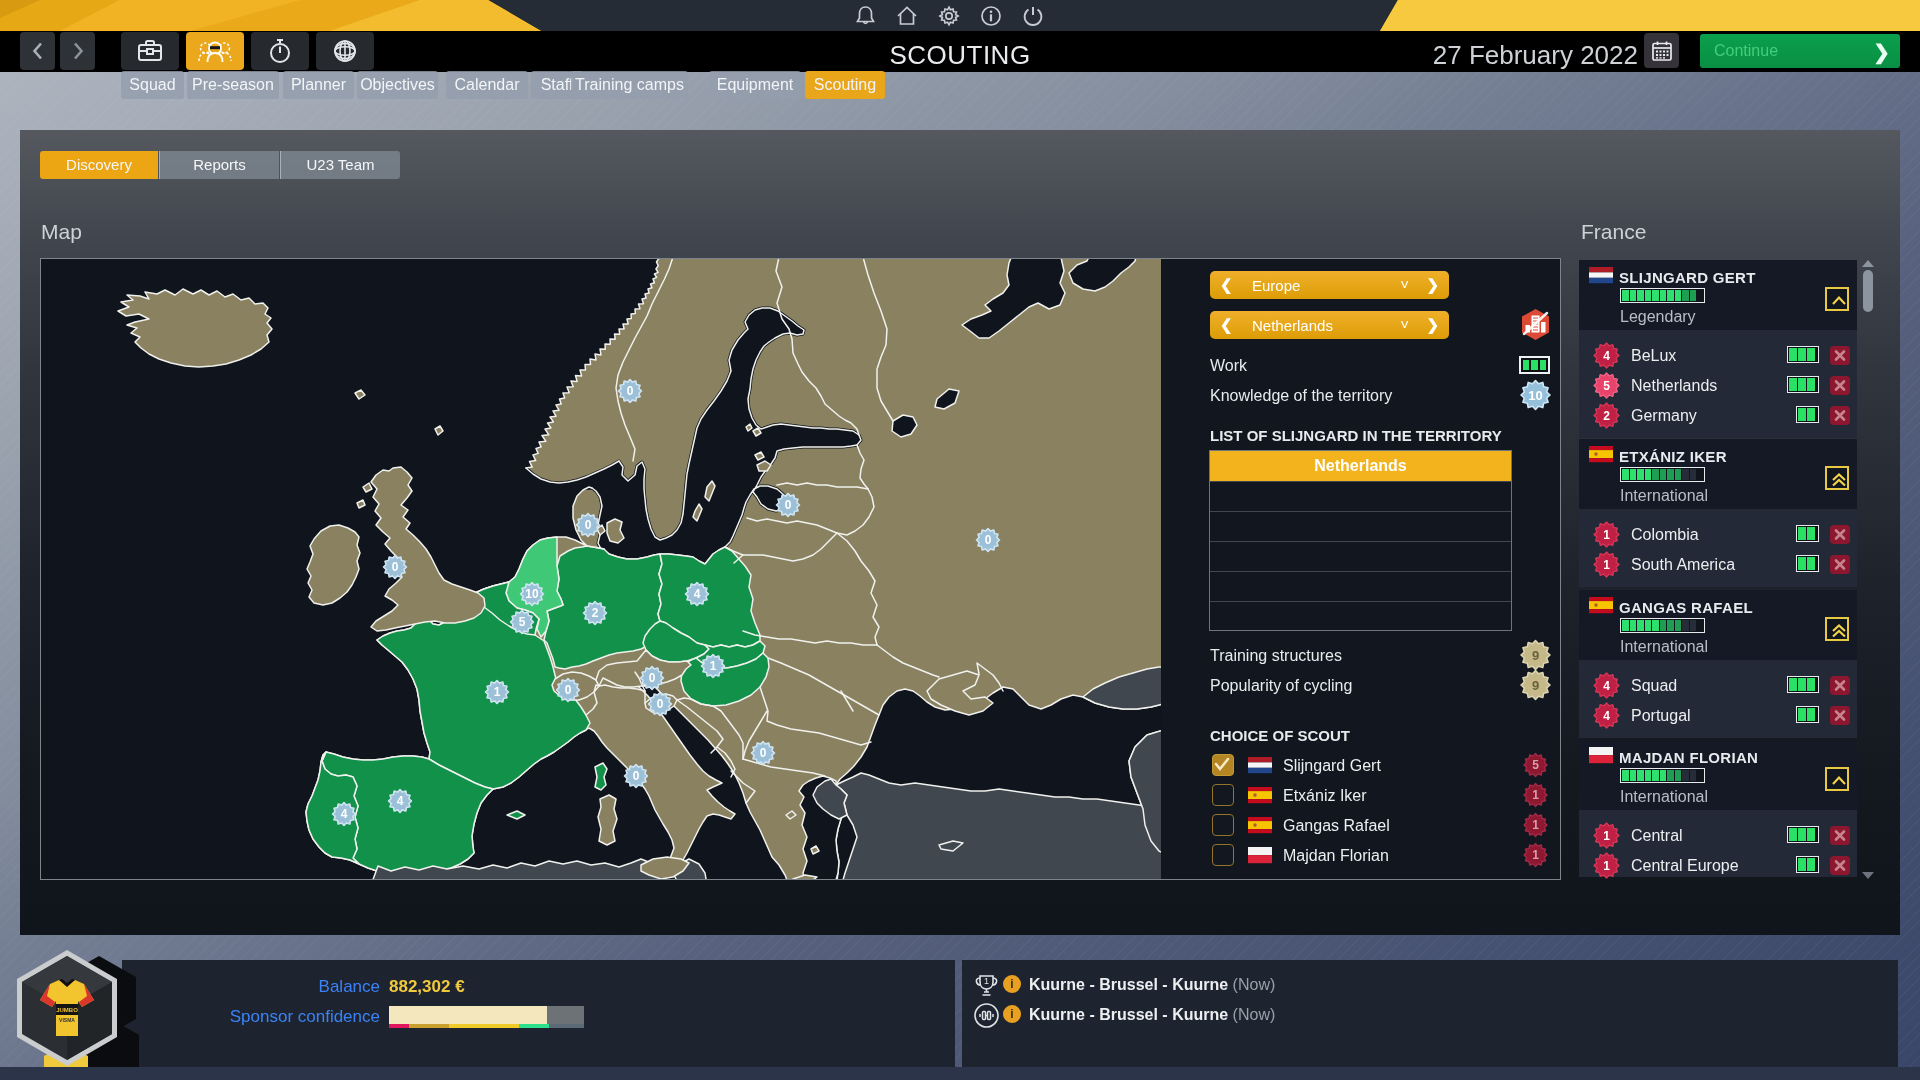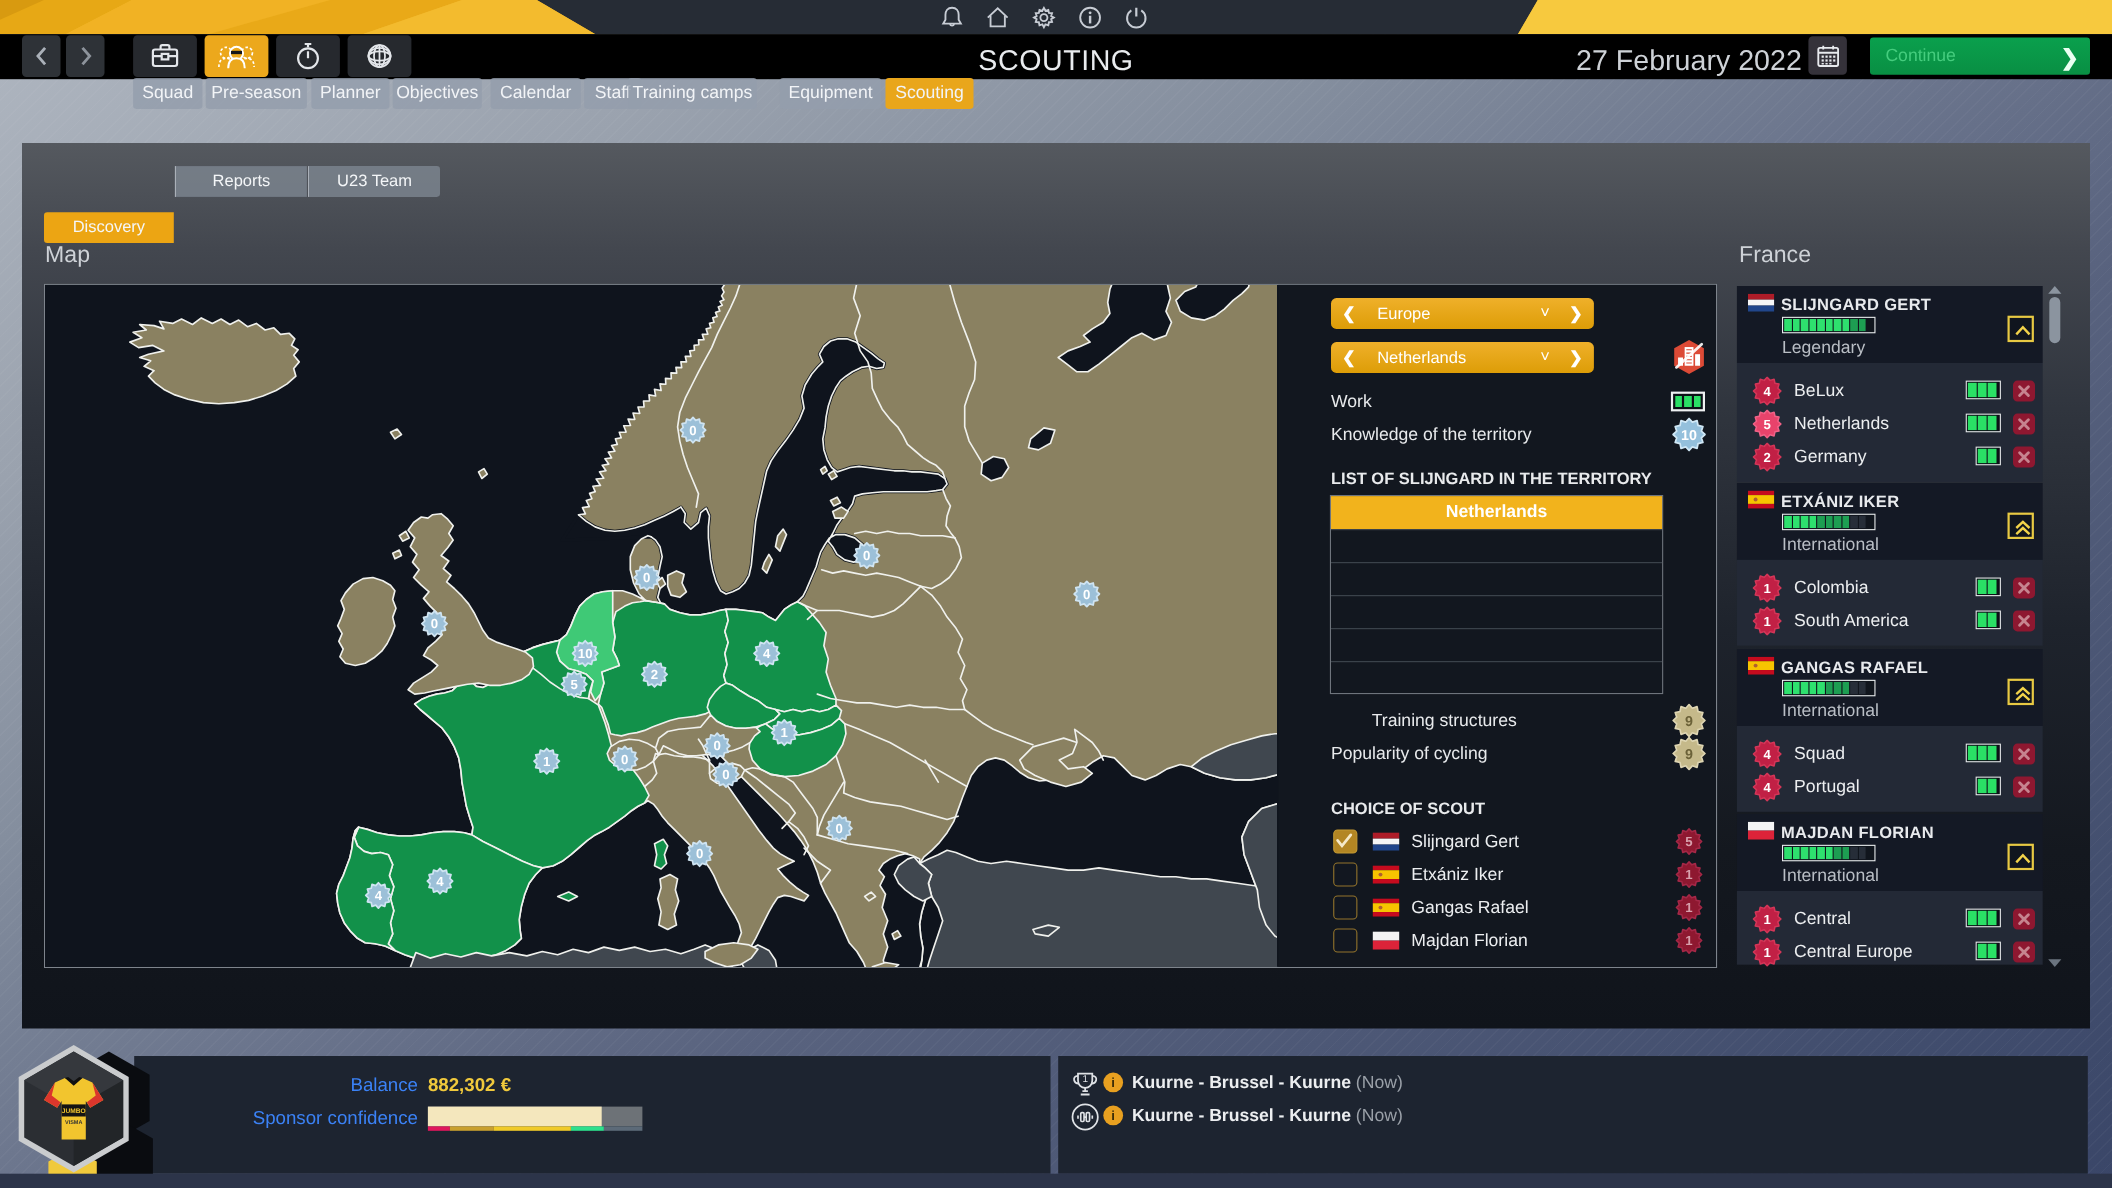--- a/index.html
+++ b/index.html
@@ -209,21 +209,21 @@
 <div class="tab" style="left:187px; width:92px;">Pre-season</div>
 <div class="tab" style="left:283px; width:71px;">Planner</div>
 <div class="tab" style="left:357px; width:81px;">Objectives</div>
 <div class="tab" style="left:446px; width:82px;">Calendar</div>
 <div class="tab" style="left:531px; width:52px;">Staff</div>
 <div class="tab" style="left:571px; width:117px;">Training camps</div>
 <div class="tab" style="left:709px; width:92px;">Equipment</div>
 <div class="tab active" style="left:805px; width:80px;">Scouting</div>
 
 <div class="abs" id="mainpanel">
-  <div class="subtab active" style="left:20px; width:118px;margin-top:42px;">Discovery</div>
+  <div class="subtab active" style="left:20px; width:118px;">Discovery</div>
   <div class="subtab" style="left:139px; width:120px; border-left:1px solid #aab0b8;">Reports</div>
   <div class="subtab" style="left:260px; width:120px; border-left:1px solid #aab0b8; border-radius:0 3px 3px 0;">U23 Team</div>
 
   <div class="sectitle" style="left:21px; top:90px;">Map</div>
   <div class="sectitle" style="left:1561px; top:90px;">France</div>
 
   <div class="abs" id="mappanel">
     <svg id="mapsvg" width="1120" height="620" style="position:absolute; left:0; top:0;">
 <rect x="-2" y="-2" width="1126" height="626" fill="#0f141d"></rect>
 <path d="M616.0,-4.0 L1124.0,-4.0 L1124.0,626.0 L748.0,626.0 L744.0,616.0 L738.0,606.0 L731.0,598.0 L727.0,589.0 L723.0,580.0 L719.0,571.0 L714.0,562.0 L709.0,553.0 L705.0,544.0 L702.0,534.0 L698.0,524.0 L693.0,514.0 L687.0,505.0 L681.0,497.0 L674.0,489.0 L667.0,481.0 L659.0,473.0 L651.0,465.0 L643.0,457.0 L635.0,449.0 L627.0,441.0 L620.0,434.0 L614.0,428.0 L609.0,423.0 L606.0,428.0 L601.0,426.0 L598.0,419.0 L594.0,413.0 L585.0,409.0 L577.0,409.0 L581.0,414.0 L587.0,417.0 L591.0,421.0 L599.0,429.0 L607.0,437.0 L614.0,446.0 L621.0,456.0 L628.0,466.0 L635.0,476.0 L642.0,486.0 L649.0,496.0 L656.0,505.0 L662.0,512.0 L668.0,517.0 L675.0,521.0 L681.0,524.0 L672.0,528.0 L666.0,531.0 L671.0,537.0 L677.0,543.0 L683.0,548.0 L689.0,552.0 L694.0,555.0 L690.0,560.0 L684.0,558.0 L678.0,556.0 L672.0,555.0 L666.0,557.0 L662.0,563.0 L658.0,570.0 L654.0,578.0 L650.0,586.0 L646.0,594.0 L642.0,601.0 L638.0,606.0 L633.0,609.0 L628.0,605.0 L630.0,597.0 L633.0,589.0 L631.0,581.0 L627.0,573.0 L622.0,565.0 L618.0,558.0 L614.0,551.0 L611.0,544.0 L608.0,537.0 L604.0,530.0 L599.0,523.0 L593.0,516.0 L586.0,509.0 L579.0,502.0 L572.0,495.0 L566.0,489.0 L561.0,483.0 L557.0,477.0 L553.0,472.0 L548.0,469.0 L545.0,471.0 L539.0,474.0 L533.0,478.0 L527.0,483.0 L520.0,488.0 L513.0,493.0 L506.0,497.0 L500.0,500.0 L493.0,505.0 L486.0,511.0 L478.0,518.0 L470.0,524.0 L462.0,528.0 L452.0,530.0 L446.0,536.0 L440.0,544.0 L436.0,554.0 L433.0,565.0 L431.0,577.0 L432.0,588.0 L433.0,594.0 L427.0,600.0 L419.0,605.0 L410.0,609.0 L400.0,611.0 L390.0,612.0 L379.0,613.0 L368.0,615.0 L357.0,616.0 L346.0,615.0 L336.0,612.0 L327.0,609.0 L318.0,605.0 L309.0,601.0 L300.0,599.0 L291.0,598.0 L284.0,594.0 L278.0,588.0 L272.0,580.0 L268.0,571.0 L266.0,562.0 L265.0,553.0 L267.0,545.0 L271.0,537.0 L274.0,529.0 L277.0,521.0 L279.0,512.0 L280.0,503.0 L282.0,496.0 L285.0,493.0 L293.0,495.0 L302.0,498.0 L312.0,500.0 L322.0,501.0 L332.0,501.0 L342.0,500.0 L352.0,498.0 L362.0,497.0 L372.0,497.0 L381.0,498.0 L388.0,500.0 L389.0,493.0 L386.0,484.0 L383.0,474.0 L381.0,463.0 L379.0,452.0 L378.0,441.0 L376.0,430.0 L372.0,420.0 L367.0,411.0 L361.0,403.0 L354.0,397.0 L347.0,391.0 L341.0,386.0 L336.0,381.0 L342.0,377.0 L349.0,374.0 L356.0,372.0 L363.0,371.0 L370.0,369.0 L375.0,364.0 L377.0,357.0 L376.0,350.0 L379.0,347.0 L383.0,353.0 L387.0,360.0 L392.0,365.0 L398.0,366.0 L404.0,363.0 L410.0,358.0 L416.0,352.0 L421.0,346.0 L426.0,340.0 L434.0,334.0 L443.0,330.0 L452.0,327.0 L460.0,325.0 L468.0,323.0 L474.0,318.0 L478.0,310.0 L482.0,300.0 L486.0,292.0 L492.0,286.0 L499.0,281.0 L507.0,279.0 L516.0,278.0 L525.0,278.0 L534.0,281.0 L540.0,284.0 L546.0,287.0 L540.0,281.0 L535.0,271.0 L532.0,259.0 L532.0,247.0 L536.0,237.0 L542.0,231.0 L548.0,228.0 L551.0,229.0 L578.0,202.0 L571.0,206.0 L563.0,210.0 L554.0,214.0 L545.0,218.0 L536.0,221.0 L527.0,223.0 L518.0,224.0 L509.0,223.0 L500.0,220.0 L492.0,215.0 L485.0,209.0 L491.2,208.1 L488.5,202.5 L494.7,201.6 L492.0,196.0 L497.1,194.4 L495.0,189.5 L500.1,187.9 L498.0,183.0 L504.9,182.3 L501.0,176.5 L507.9,175.8 L504.0,170.0 L509.9,168.9 L506.5,164.0 L512.4,162.9 L509.0,158.0 L515.0,157.2 L512.0,152.0 L518.0,151.2 L515.0,146.0 L520.2,145.0 L518.5,140.0 L523.7,139.0 L522.0,134.0 L528.2,133.8 L526.0,128.0 L532.2,127.8 L530.0,122.0 L536.1,122.4 L534.5,116.5 L540.6,116.9 L539.0,111.0 L544.5,110.9 L544.0,105.5 L549.5,105.4 L549.0,100.0 L555.0,101.0 L554.0,95.0 L560.0,96.0 L559.0,90.0 L564.3,90.3 L564.0,85.0 L569.3,85.3 L569.0,80.0 L574.2,80.2 L573.5,75.0 L578.7,75.2 L578.0,70.0 L583.1,70.0 L582.0,65.0 L587.1,65.0 L586.0,60.0 L590.3,59.4 L590.0,55.0 L594.3,54.4 L594.0,50.0 L599.0,49.8 L597.5,45.0 L602.5,44.8 L601.0,40.0 L605.1,39.0 L604.0,35.0 L608.1,34.0 L607.0,30.0 L610.9,28.8 L609.5,25.0 L613.4,23.8 L612.0,20.0 L615.6,18.4 L613.5,15.0 L617.1,13.4 L615.0,10.0 L617.2,6.6 L615.5,3.0 L617.7,-0.4 L616.0,-4.0Z" fill="#8a8161" stroke="none"></path>
@@ -374,21 +374,21 @@
 
       <div id="ctable">
         <div class="hrow">Netherlands</div>
         <div class="erow"></div>
           <div class="erow"></div>
           <div class="erow"></div>
           <div class="erow"></div>
           <div class="erow"></div>
       </div>
 
-      <div class="rowlabel" style="top:388px;margin-left:37px;">Training structures</div>
+      <div class="rowlabel" style="top:388px;">Training structures</div>
       <div class="rowlabel" style="top:418px;">Popularity of cycling</div>
 
       <div class="rowlabel" style="top:468px; font-weight:bold; font-size:15px;">CHOICE OF SCOUT</div>
       <div class="chk on" style="top:495px;"></div>
       <div class="chk" style="top:525px;"></div>
       <div class="chk" style="top:555px;"></div>
       <div class="chk" style="top:585px;"></div>
       <div class="scoutname" style="top:498px;">Slijngard Gert</div>
       <div class="scoutname" style="top:528px;">Etxániz Iker</div>
       <div class="scoutname" style="top:558px;">Gangas Rafael</div>

